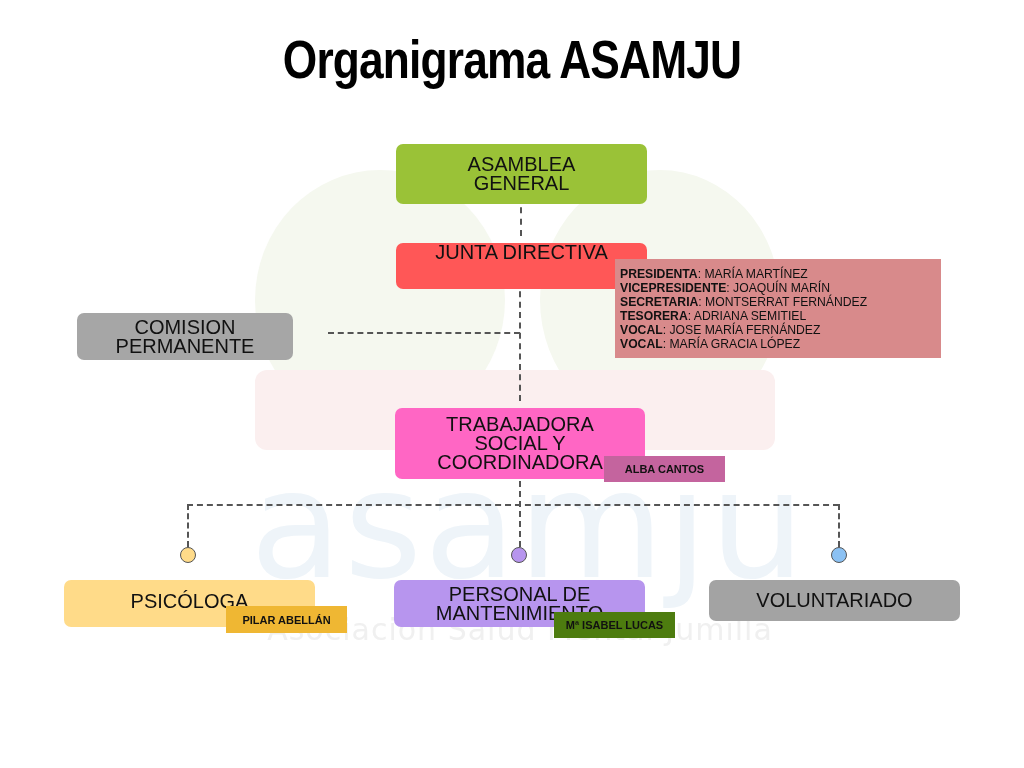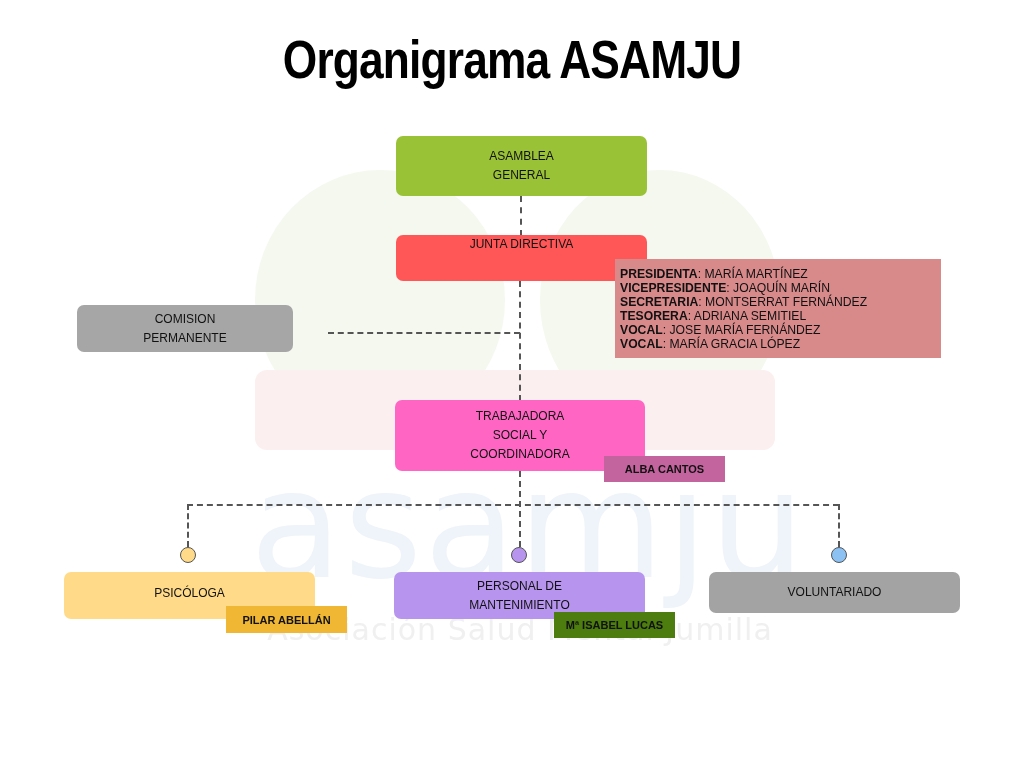--- a/index.html
+++ b/index.html
@@ -25,22 +25,22 @@
       letter-spacing: 2px; line-height: 1;
     }
     .wm-sub {
       position: absolute; left: 240px; top: 612px; width: 560px; text-align: center;
       font-family: "DejaVu Sans", sans-serif; font-size: 30px; color: #f0f0f0;
       letter-spacing: 1px;
     }
     
     .box {
       position: absolute; border-radius: 7px; display: flex; align-items: center; justify-content: center;
-      text-align: left; font-size: 12px; line-height: 19px; color: #111; font-weight: 500;
-      box-sizing: border-box; padding: 0 8px;
+      text-align: left; font-size: 20px; line-height: 19px; color: #111; font-weight: 500;
+      box-sizing: border-box; padding: 0 8px; margin-top: 8px;
     }
     .tag {
       position: absolute; display: flex; align-items: center; justify-content: center;
       font-size: 11px; font-weight: 700; color: #111; box-sizing: border-box;
     }
     .members {
       position: absolute; left: 615px; top: 259px; width: 326px; height: 99px;
       background: #d88a8b; box-sizing: border-box; padding: 8px 5px;
       font-size: 12.2px; line-height: 14px; color: #111; white-space: nowrap;
     }

